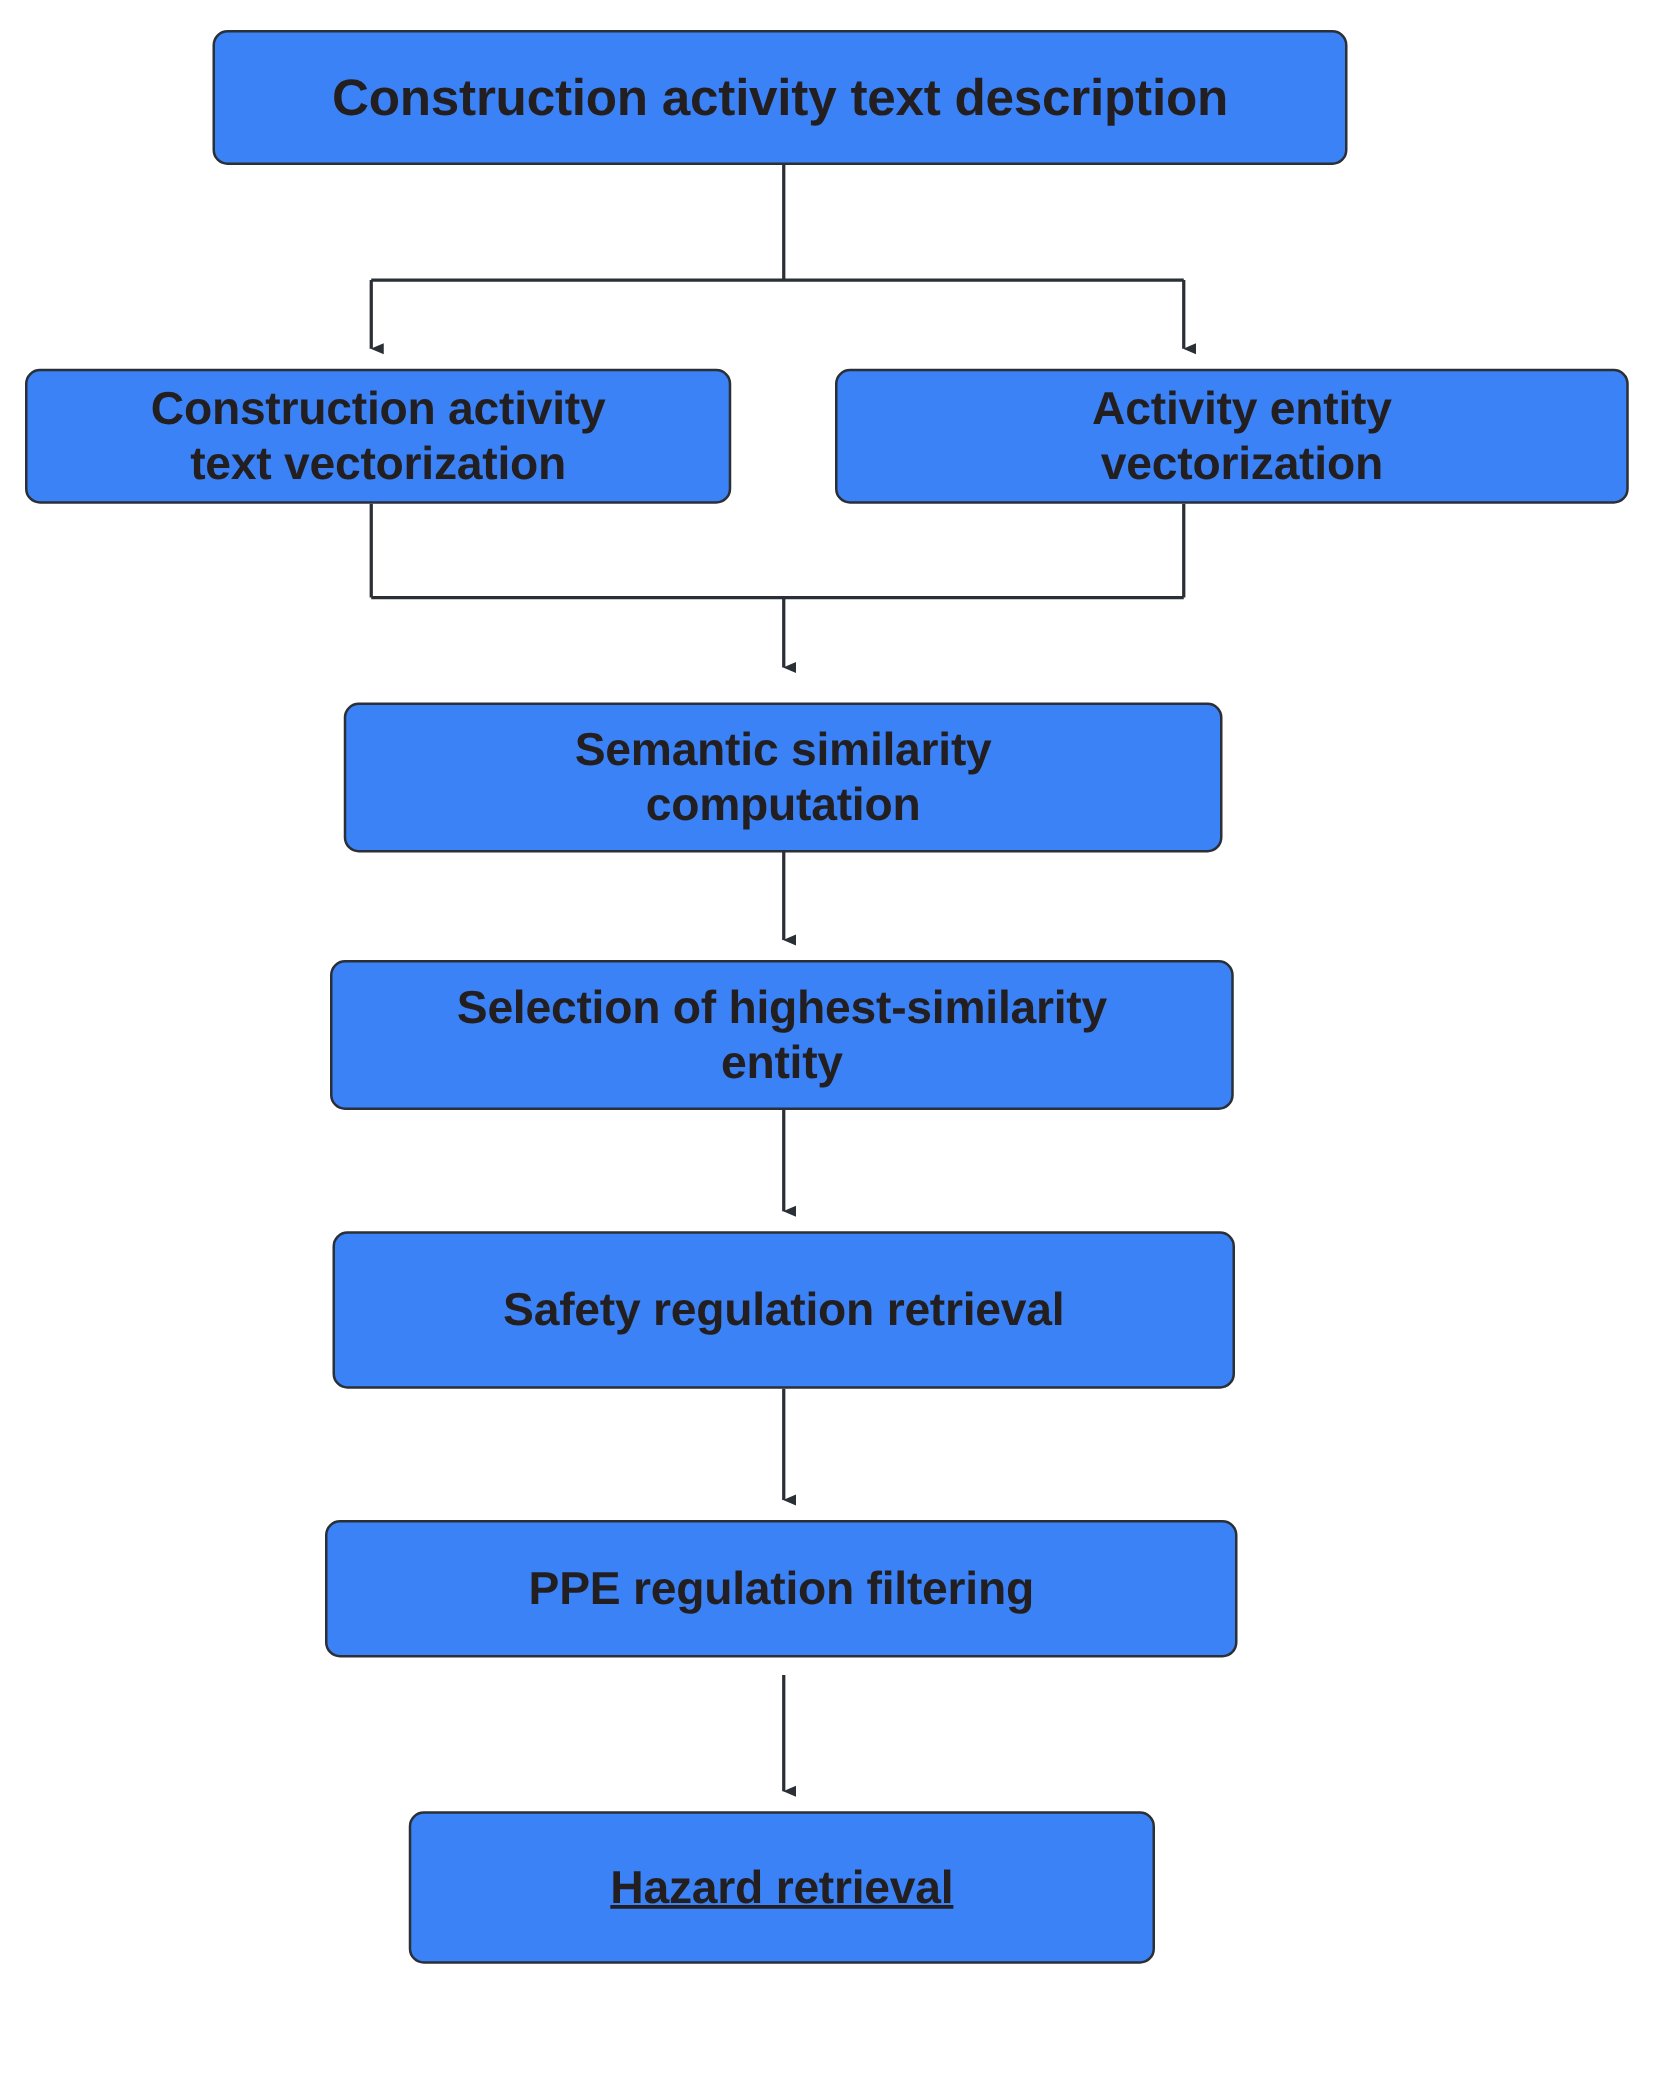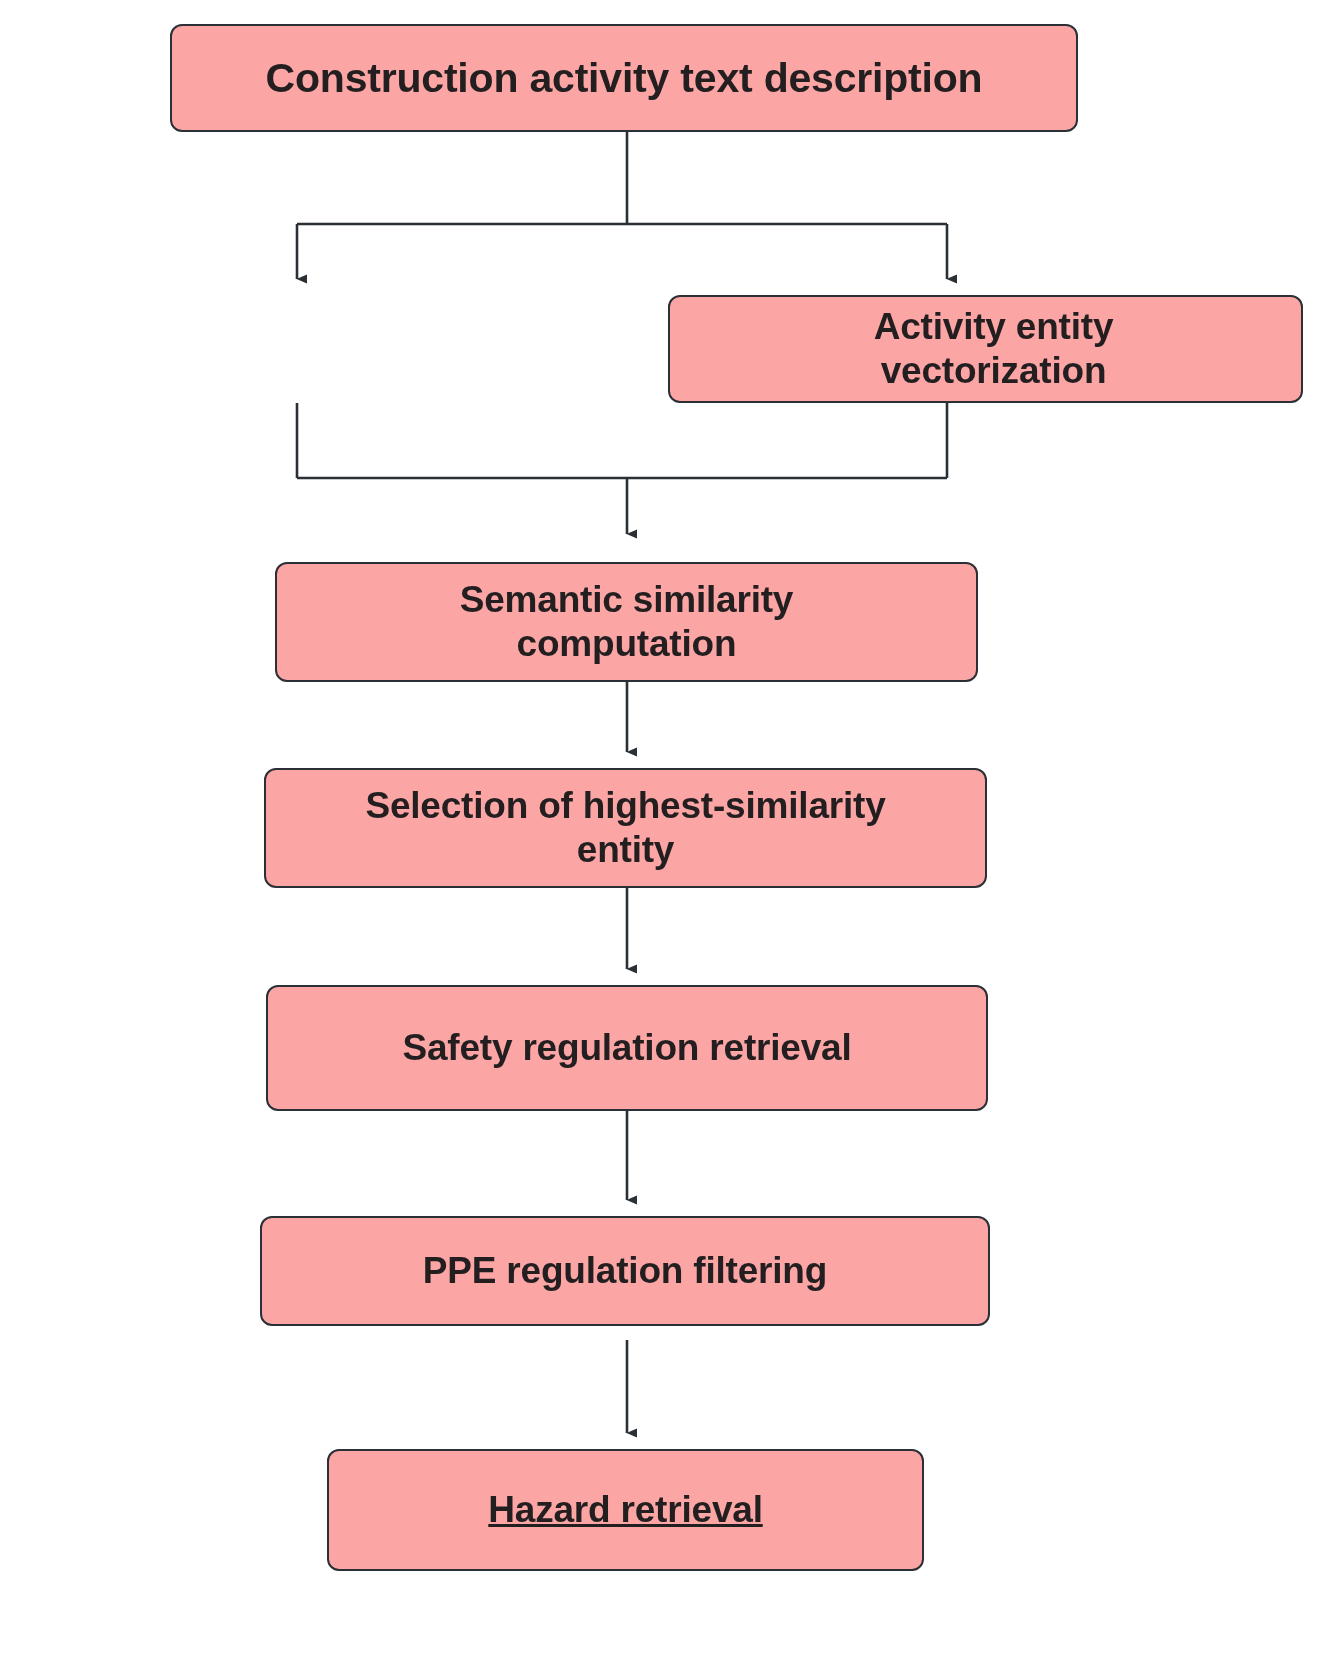--- a/index.html
+++ b/index.html
@@ -20,21 +20,21 @@
   .flow-svg {
     position: absolute;
     left: 0;
     top: 0;
     width: 1322px;
     height: 1663px;
   }
   .node {
     position: absolute;
     box-sizing: border-box;
-    background: #fca5a5;
+    background: #3b82f6;
     border: 2.5px solid #2b2f36;
     border-radius: 12px;
     display: flex;
     align-items: center;
     justify-content: center;
     text-align: center;
     z-index: 2;
   }
   .node-label {
     font-family: "Liberation Sans", sans-serif;
@@ -98,20 +98,24 @@
       <path d="M 627,888 L 627,969" marker-end="url(#arrowhead)"></path>
       <path d="M 627,1111 L 627,1200" marker-end="url(#arrowhead)"></path>
       <path d="M 627,1340 L 627,1433" marker-end="url(#arrowhead)"></path>
     </g>
   </svg>
 
   <div class="node" id="node-0">
     <span class="node-label">Construction activity text description</span>
   </div>
 
+  <div class="node" id="node-1">
+    <span class="node-label">Construction activity
+text vectorization</span>
+  </div>
 
   <div class="node" id="node-2">
     <span class="node-label">Activity entity
 vectorization</span>
   </div>
 
   <div class="node" id="node-3">
     <span class="node-label">Semantic similarity
 computation</span>
   </div>

